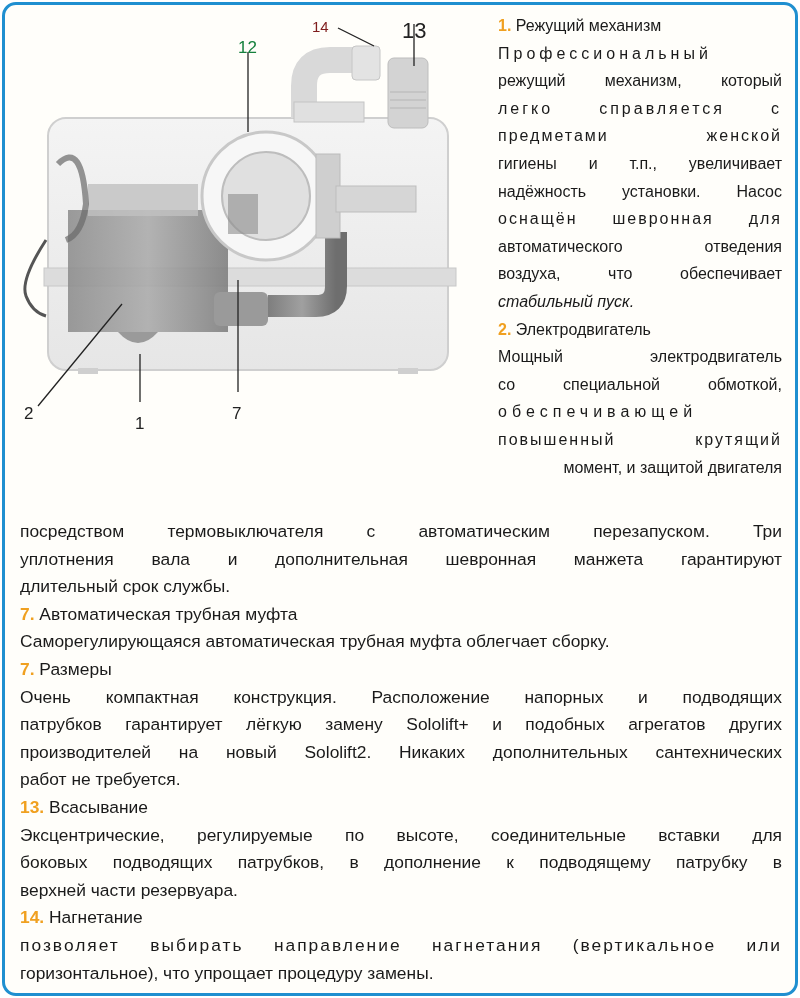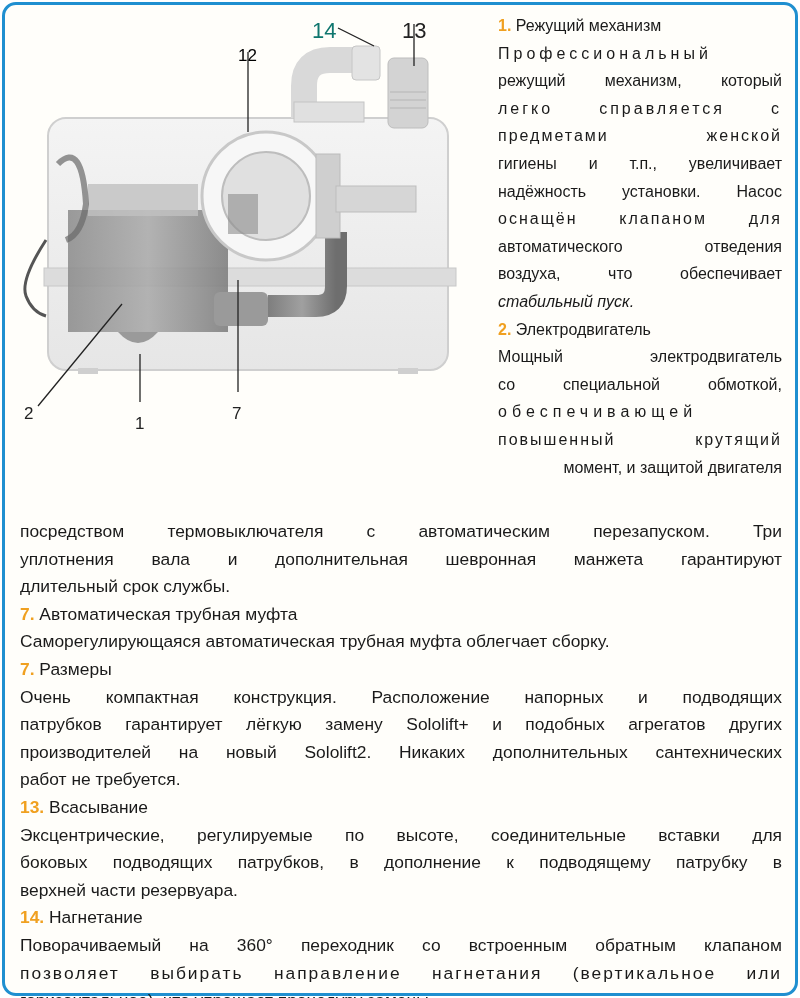--- a/index.html
+++ b/index.html
@@ -108,41 +108,41 @@
     <line x1="372" y1="94" x2="408" y2="94" stroke="#b5b5b5"></line>
 
     <line x1="320" y1="14" x2="356" y2="32" stroke="#222" stroke-width="1.3"></line>
     <line x1="396" y1="10" x2="396" y2="52" stroke="#222" stroke-width="1.3"></line>
     <line x1="230" y1="38" x2="230" y2="118" stroke="#222" stroke-width="1.3"></line>
     <line x1="20" y1="392" x2="104" y2="290" stroke="#222" stroke-width="1.3"></line>
     <line x1="122" y1="340" x2="122" y2="388" stroke="#222" stroke-width="1.3"></line>
     <line x1="220" y1="266" x2="220" y2="378" stroke="#222" stroke-width="1.3"></line>
   </svg>
   
-  <span style="position:absolute;left:294px;top:4px;font-size:22px;color:#0f766e">14</span>
+  <span style="position:absolute;left:294px;top:4px;font-size:15px;color:#7f1d1d">14</span>
   <span style="position:absolute;left:384px;top:4px;font-size:22px;color:#222">13</span>
-  <span style="position:absolute;left:220px;top:32px;font-size:17px;color:#000000">12</span>
+  <span style="position:absolute;left:220px;top:24px;font-size:17px;color:#15803d">12</span>
   <span style="position:absolute;left:6px;top:390px;font-size:17px;color:#222">2</span>
   <span style="position:absolute;left:117px;top:400px;font-size:17px;color:#222">1</span>
   <span style="position:absolute;left:214px;top:390px;font-size:17px;color:#222">7</span>
 </div>
 
 <div class="text-col">
   <div>
     <span class="heading">
       <span class="num">1.</span>
       <span>Режущий механизм</span>
     </span>
     <span class="line" style="letter-spacing:4px">Профессиональный</span>
     <span class="line">режущий механизм, который</span>
     <span class="line" style="letter-spacing:3px">легко справляется с</span>
     <span class="line" style="letter-spacing:2px">предметами женской</span>
     <span class="line">гигиены и т.п., увеличивает</span>
     <span class="line">надёжность установки. Насос</span>
-    <span class="line" style="letter-spacing:2px">оснащён клапаном для</span>
+    <span class="line" style="letter-spacing:2px">оснащён шевронная для</span>
     <span class="line">автоматического отведения</span>
     <span class="line">воздуха, что обеспечивает</span>
     <span class="line last">стабильный пуск.</span>
   </div>
   <div>
     <span class="heading">
       <span class="num">2.</span>
       <span>Электродвигатель</span>
     </span>
     <span class="line">Мощный электродвигатель</span>
@@ -185,17 +185,16 @@
     <span class="line">Эксцентрические, регулируемые по высоте, соединительные вставки для</span>
     <span class="line">боковых подводящих патрубков, в дополнение к подводящему патрубку в</span>
     <span class="line last">верхней части резервуара.</span>
   </div>
 
   <div>
     <span class="heading">
       <span class="num">14.</span>
       <span>Нагнетание</span>
     </span>
-    <span class="line">Поворачиваемый на 360° переходник со встроенным обратным клапаном</span>
     <span class="line" style="letter-spacing:2px">позволяет выбирать направление нагнетания (вертикальное или</span>
     <span class="line last">горизонтальное), что упрощает процедуру замены.</span>
   </div>
 </div>
 
 </body></html>

